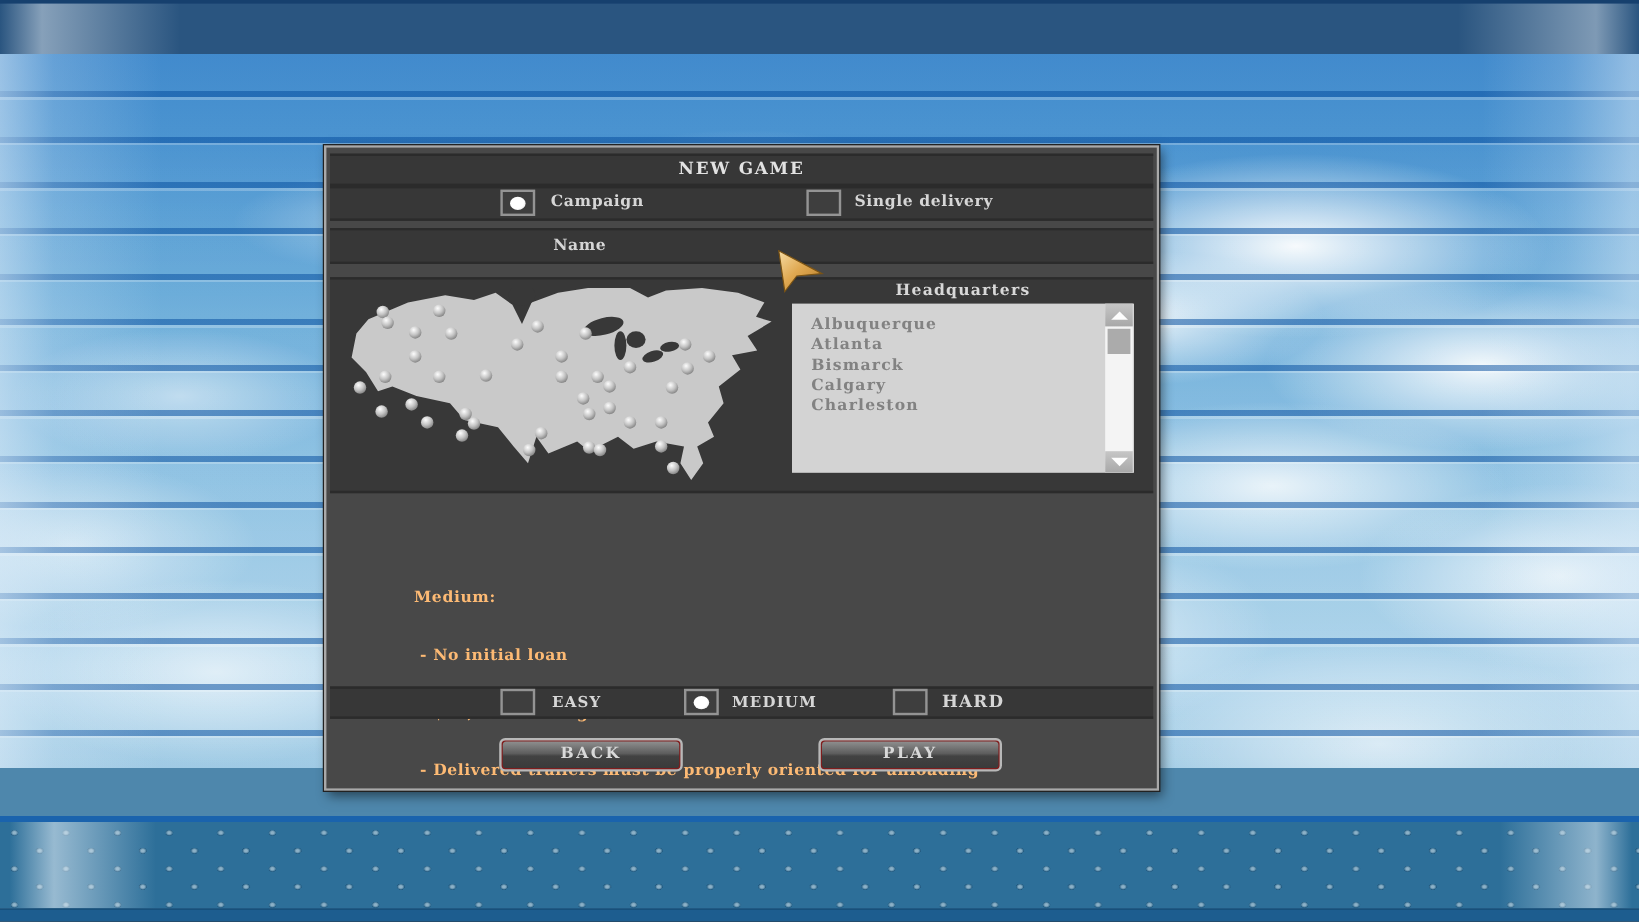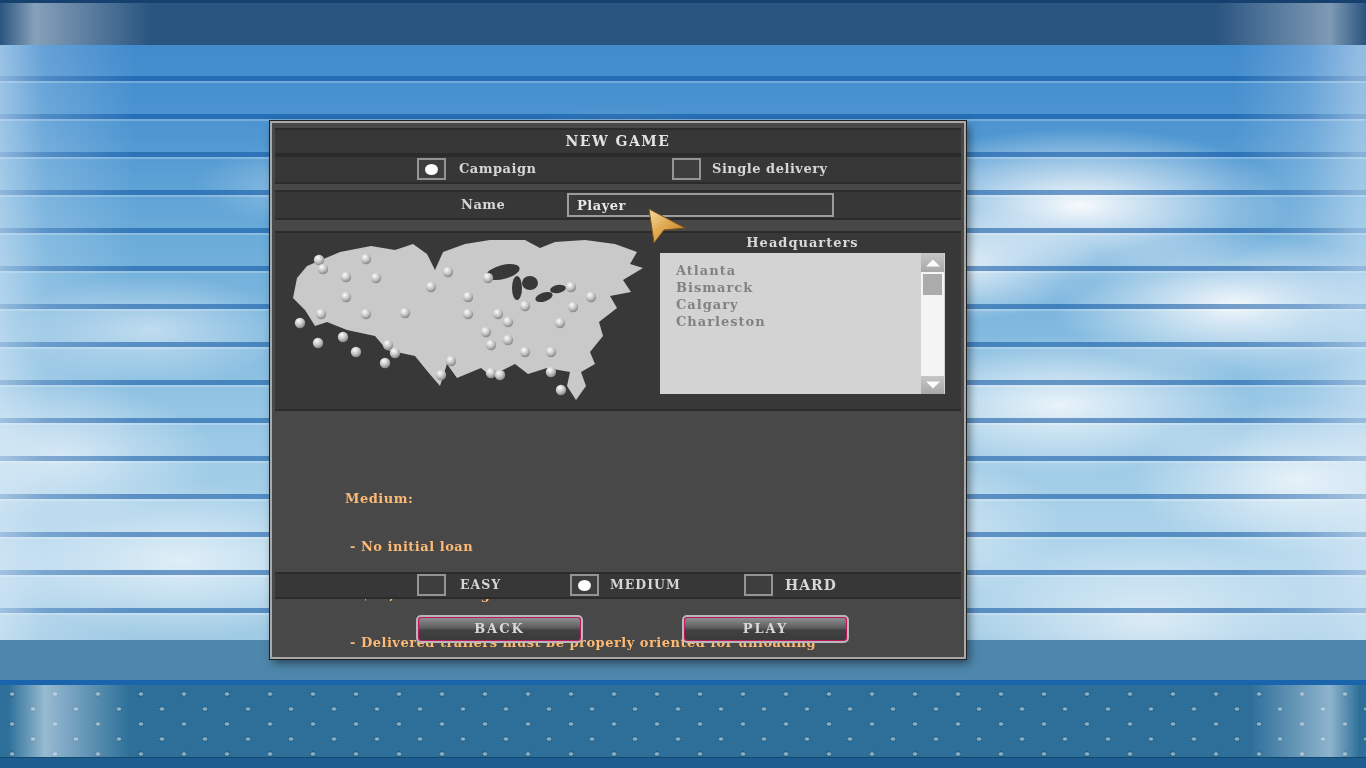--- a/index.html
+++ b/index.html
@@ -72,22 +72,22 @@
   .hq-item:first-child{padding-top:11px;}
   .sbar{position:absolute;right:1px;top:0;bottom:0;width:23px;background:#f4f4f4;}
   .sbtn{position:absolute;left:0;width:23px;height:19px;background:linear-gradient(#c6c6c6,#a8a8a8);}
   .sbtn.up{top:0;} .sbtn.down{bottom:0;height:18px;}
   .tri{position:absolute;left:50%;top:50%;width:0;height:0;transform:translate(-50%,-50%);}
   .tri.u{border-left:7px solid transparent;border-right:7px solid transparent;border-bottom:7px solid #fdfdfd;}
   .tri.d{border-left:7px solid transparent;border-right:7px solid transparent;border-top:7px solid #fdfdfd;}
   .sthumb{position:absolute;left:2px;top:21px;width:19px;height:21px;background:#ababab;}
   .map{position:absolute;left:13px;top:117px;width:360px;height:164px;}
   .desc{position:absolute;left:73px;top:336px;color:#fdba74;font-size:13px;line-height:16px;letter-spacing:.5px;white-space:pre;}
-  .btn{position:absolute;top:492px;width:167px;height:28px;border:2px solid #b8b8b8;border-radius:5px;
-    background:#be185d;box-sizing:border-box;cursor:pointer;padding-left:44px;}
+  .btn{position:absolute;top:492px;width:153px;height:28px;border:2px solid #b8b8b8;border-radius:5px;
+    background:#7f1d1d;box-sizing:border-box;cursor:pointer;padding-left:44px;}
   .btn .inner{position:absolute;inset:1px;border-radius:3px;
     background:linear-gradient(#8e8e8e 0%,#5d5d5d 45%,#424242 55%,#3a3a3a 100%);
     color:#d9d9d9;font-size:13px;letter-spacing:2px;text-align:center;line-height:22px;}
   .btn.back{left:144px;} .btn.play{left:410px;}
   .cursor{position:absolute;left:648px;top:208px;width:42px;height:40px;pointer-events:none;}
 </style>
 </head>
 <body>
 
 <div id="screen">
@@ -110,21 +110,20 @@
       <span class="dot"></span>
     </div>
     <div class="lbl" style="left:187px;top:38px;">Campaign</div>
     <div class="chk" style="left:400px;top:35px;">
       
     </div>
     <div class="lbl" style="left:440px;top:38px;">Single delivery</div>
 
     <div class="strip t-name"></div>
     <div class="lbl" style="left:189px;top:74px;">Name</div>
-    <input class="input" type="text" value="Player" style="">
 
     <div class="strip t-dark"></div>
     <div class="hq-label">Headquarters</div>
 
     <svg class="map" viewBox="0 0 360 164">
       <defs>
         <radialGradient id="ball" cx="38%" cy="30%" r="75%">
           <stop offset="0%" stop-color="#fdfdfd"></stop>
           <stop offset="55%" stop-color="#c2c2c2"></stop>
           <stop offset="100%" stop-color="#7e7e7e"></stop>
@@ -176,20 +175,21 @@
           <circle cx="166" cy="121" r="5.2" fill="url(#ball)"></circle>
           <circle cx="156" cy="135" r="5.2" fill="url(#ball)"></circle>
           <circle cx="206" cy="133" r="5.2" fill="url(#ball)"></circle>
           <circle cx="215" cy="135" r="5.2" fill="url(#ball)"></circle>
           <circle cx="266" cy="132" r="5.2" fill="url(#ball)"></circle>
           <circle cx="276" cy="150" r="5.2" fill="url(#ball)"></circle>
         </g>
     </svg>
 
     <div class="hq-list">
+      <div class="hq-item">Albuquerque</div>
       <div class="hq-item">Atlanta</div>
       <div class="hq-item">Bismarck</div>
       <div class="hq-item">Calgary</div>
       <div class="hq-item">Charleston</div>
       <div class="sbar">
         <div class="sbtn up">
             <span class="tri u"></span>
           </div>
         <div class="sthumb"></div>
         <div class="sbtn down">

